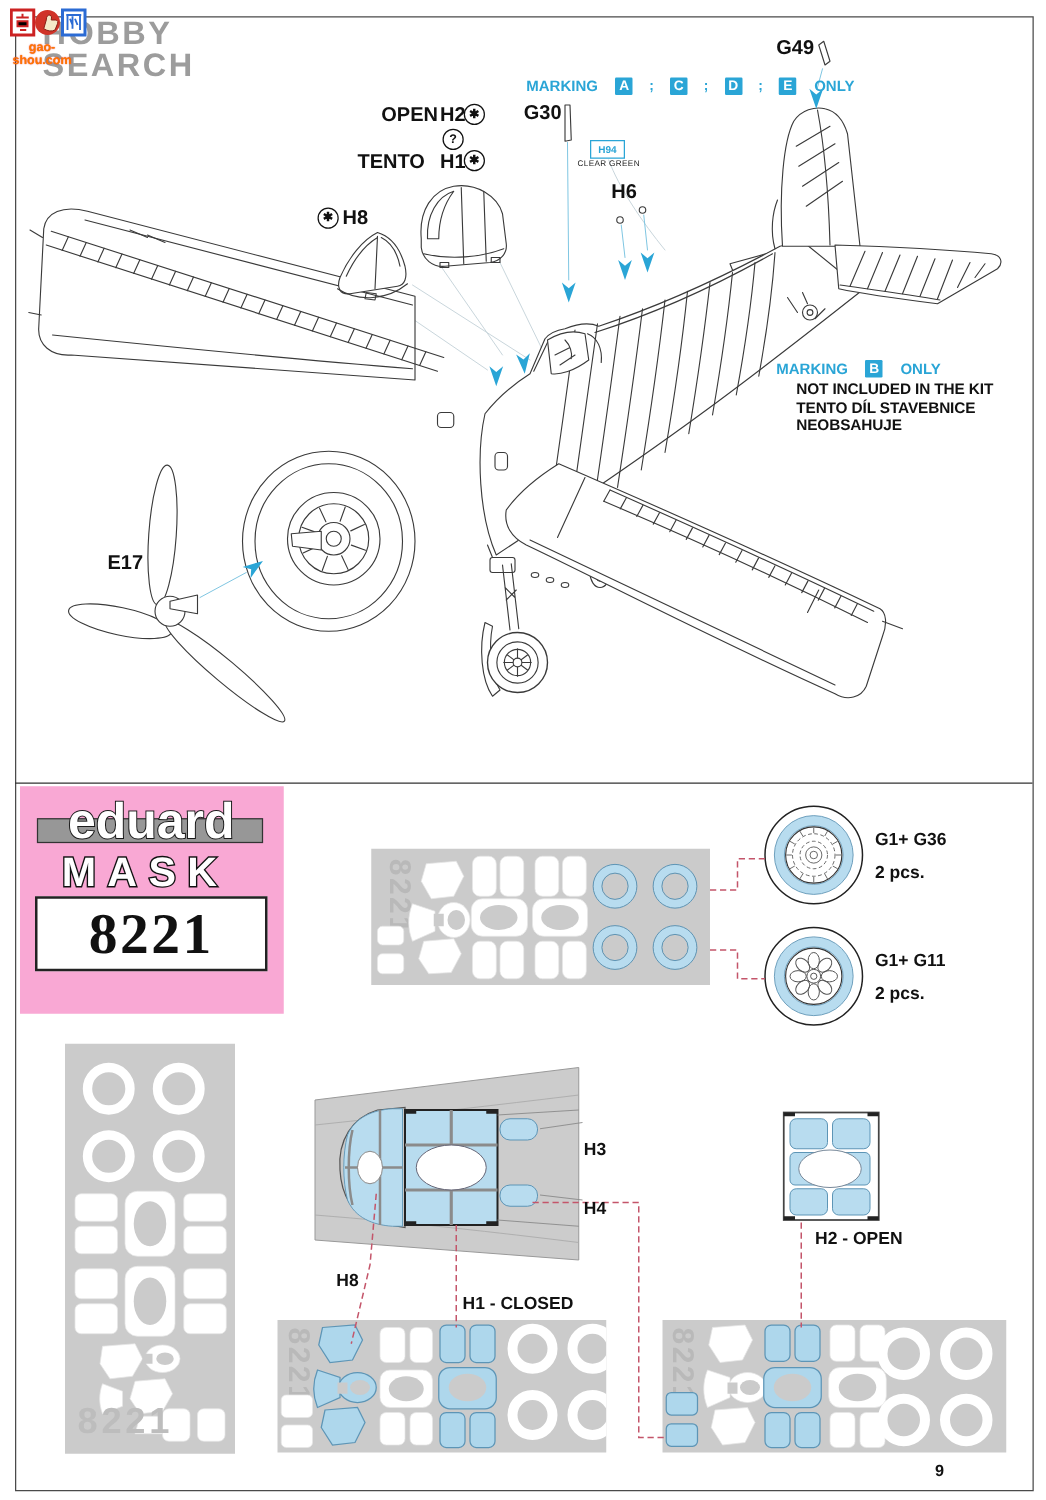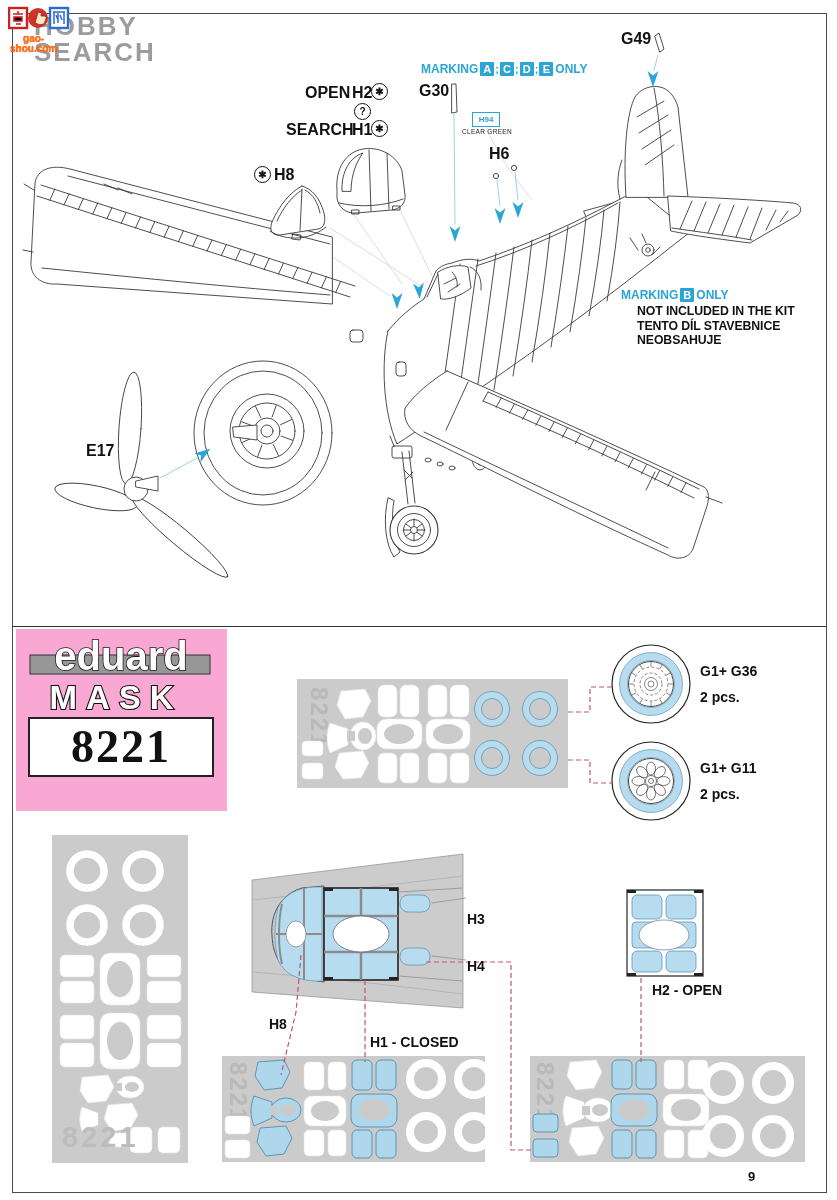--- a/index.html
+++ b/index.html
@@ -6,21 +6,21 @@
   body{width:837px;height:1200px;position:relative;background:#fff;overflow:hidden;
        font-family:"Liberation Sans",sans-serif;}
   .abs{position:absolute;}
   .frame{position:absolute;left:12px;top:13px;width:813px;height:1178px;border:1.3px solid #4a4a4a;}
   .divider{position:absolute;left:12px;top:626px;width:814px;border-top:1.7px solid #333;}
   .lbl{position:absolute;font-weight:bold;font-size:16px;color:#111;white-space:nowrap;line-height:1;}
   .lbl14{font-size:14px;}
   .sym{position:absolute;width:15px;height:15px;border:1.4px solid #111;border-radius:50%;
        background:#fff;display:flex;align-items:center;justify-content:center;
        font-size:10px;font-weight:bold;color:#111;line-height:1;}
-  .marking{position:absolute;display:inline-flex;align-items:center;gap:2px;
+  .marking{position:absolute;display:inline-flex;align-items:center;gap:14px;
        color:#2aa5d6;font-weight:bold;font-size:12px;line-height:1;white-space:nowrap;justify-content:space-between;}
   .marking .bx{background:#2aa5d6;color:#fff;width:14px;height:14px;display:inline-flex;
        align-items:center;justify-content:center;font-size:11px;border-radius:1px;}
   .marking .sep{color:#2aa5d6;font-size:11px;margin:0 -1px;}
   .h94box{position:absolute;border:1px solid #2aa5d6;color:#2aa5d6;font-size:8px;font-weight:bold;
        width:26px;height:13px;display:flex;align-items:center;justify-content:center;line-height:1;background:#fff;}
   .tiny{position:absolute;font-size:6.5px;color:#222;letter-spacing:.3px;white-space:nowrap;line-height:1;}
   .block{position:absolute;font-weight:bold;font-size:12.3px;color:#111;line-height:14.6px;white-space:nowrap;letter-spacing:-.1px;}
   .sheet{position:absolute;background:#cbcbcb;}
   .vtxt{position:absolute;font-weight:bold;font-size:24px;color:#b9b9b9;letter-spacing:2px;
@@ -208,21 +208,21 @@
 </svg>
 
 <div class="lbl" style="left:305px;top:85px">OPEN</div>
 <div class="lbl" style="left:352px;top:85px">H2</div>
 <div class="sym" style="left:371px;top:83px">
     <span>✱</span>
   </div>
 <div class="sym" style="left:354px;top:103px">
     <span>?</span>
   </div>
-<div class="lbl" style="left:286px;top:122px">SEARCH</div>
+<div class="lbl" style="left:286px;top:122px">TENTO</div>
 <div class="lbl" style="left:352px;top:122px">H1</div>
 <div class="sym" style="left:371px;top:120px">
     <span>✱</span>
   </div>
 <div class="sym" style="left:254px;top:166px">
     <span>✱</span>
   </div>
 <div class="lbl" style="left:274px;top:167px">H8</div>
 <div class="lbl" style="left:419px;top:83px">G30</div>
 

